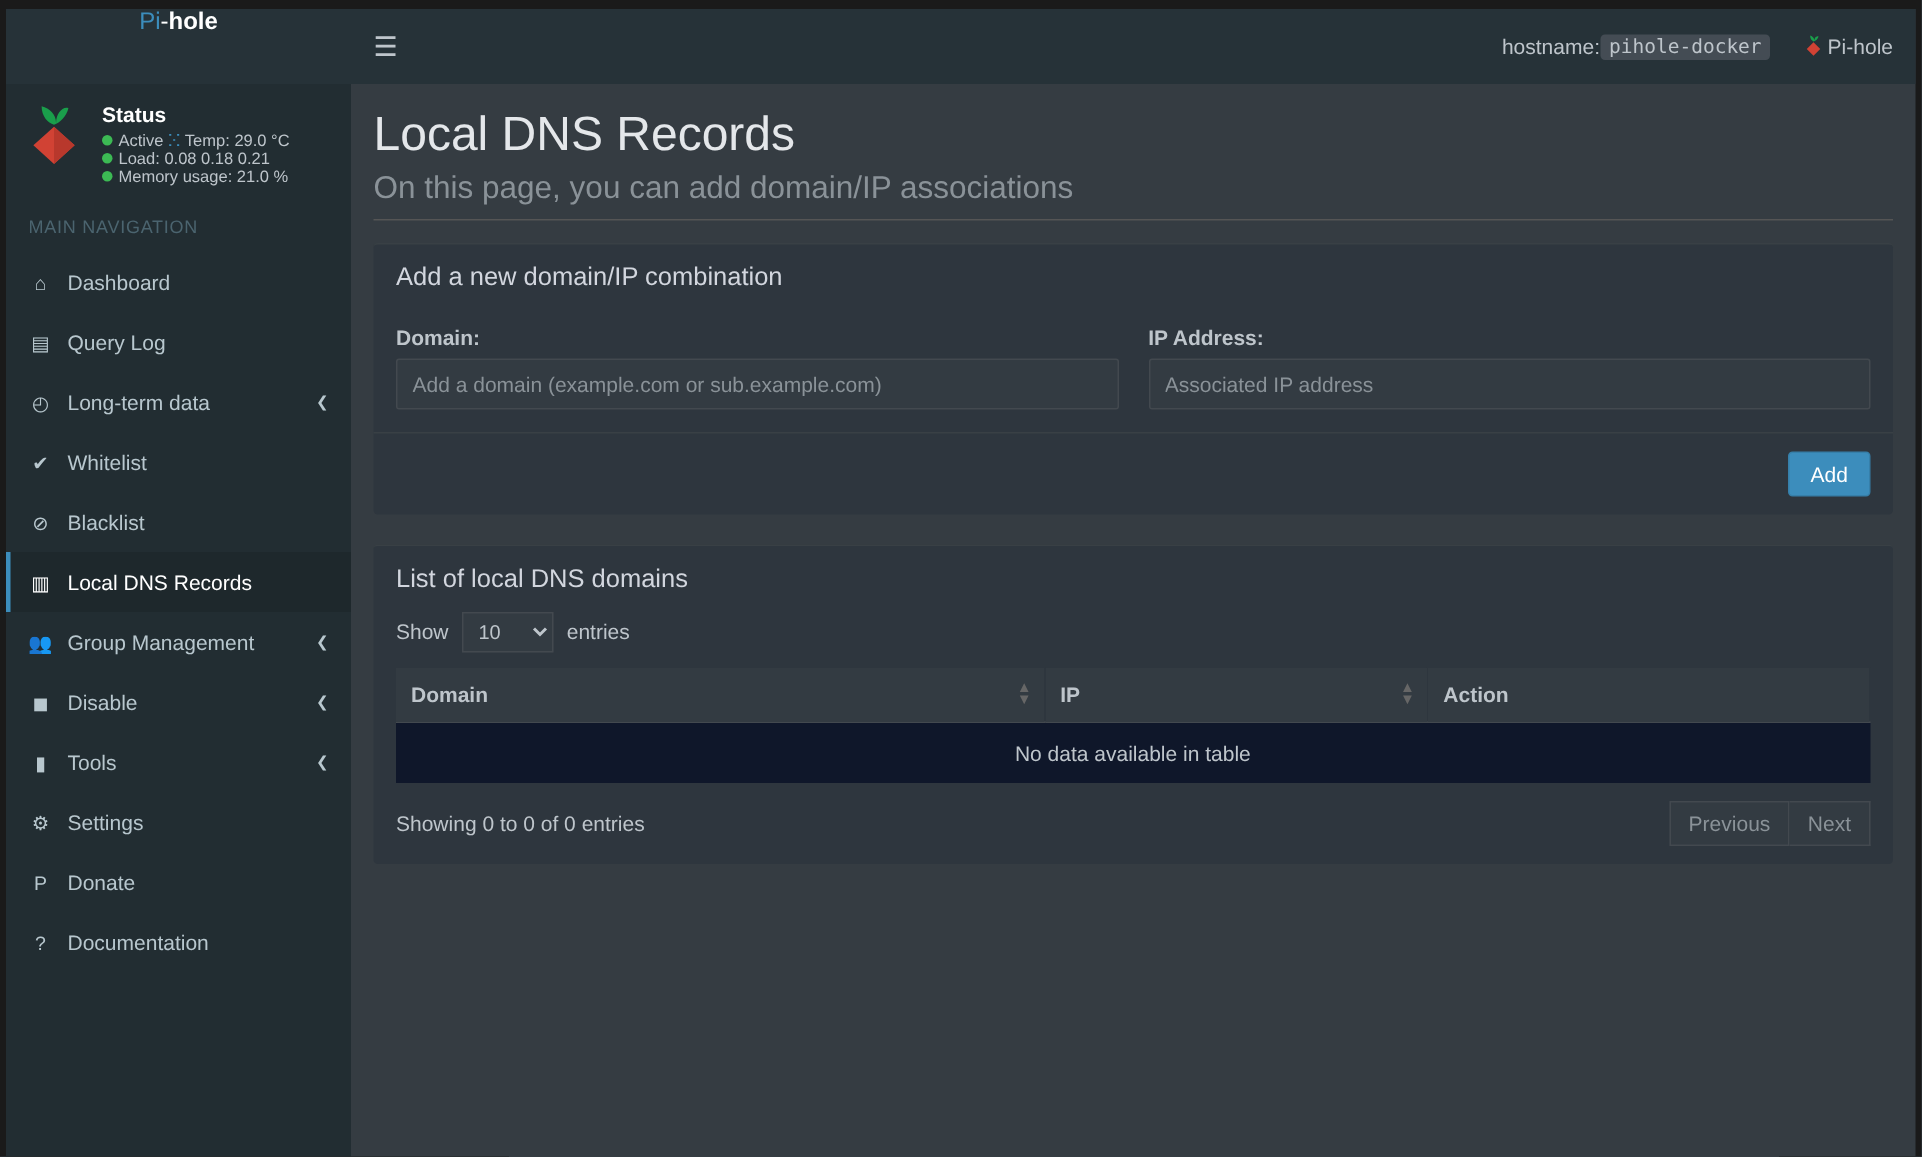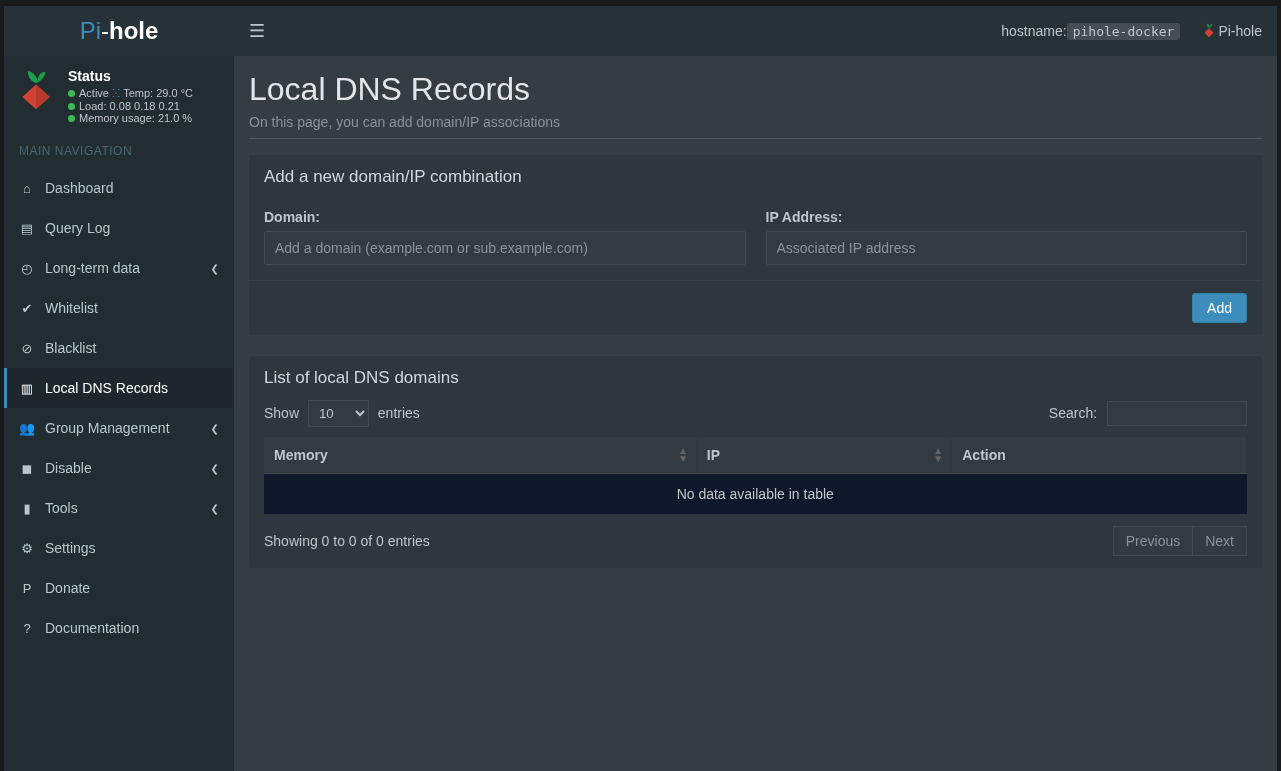--- a/index.html
+++ b/index.html
@@ -20,23 +20,22 @@
     width: 230px;
     background: #222d32;
     display: flex;
     flex-direction: column;
     flex-shrink: 0;
   }
   .logo-block {
     height: 50px;
     background: #263238;
     display: flex;
-    align-items: center;
     justify-content: center;
-    font-size: 24px;
+    font-size: 16px;
     color: #fff;
   }
   .logo-block .pi { color: #3c8dbc; }
   .logo-block .hole { color: #fff; font-weight: 600;}
   .status-panel {
     padding: 12px 10px 10px 10px;
     display: flex;
     gap: 10px;
   }
   .status-panel svg { width: 44px; height: 44px; flex-shrink:0;}
@@ -76,21 +75,21 @@
     padding: 0 15px;
     color:#bec5cb;
   }
   .hamburger { font-size:18px; cursor:pointer;}
   .topbar-right { display:flex; align-items:center; gap:0; font-size:14px;}
   .hostname-box { background:#444c54; padding:1px 6px; border-radius:3px; font-family:monospace; font-size:13px;}
   .topbar-right svg { width:18px; height:18px;}
   .content { padding: 15px; }
   .page-header { color:#fff; border-bottom:1px solid #555; padding-bottom:8px; margin-bottom:15px;}
   .page-header h1 { font-size:32px; font-weight:500; color:#e4e7ea;}
-  .page-header .sub { color:#8a9298; font-size:14px; margin-top:6px;}
+  .page-header .sub { color:#8a9298; font-size:21px; margin-top:6px;}
   .box {
     background:#2e363e;
     border-radius:3px;
     margin-bottom:20px;
     border-top:1px solid #394045;
   }
   .box-header {
     padding:12px 15px;
     color:#d2d6de;
     font-size:17px;
@@ -278,29 +277,25 @@
       </div>
 
       <div class="box">
         <div class="box-header">List of local DNS domains</div>
         <div class="dt-row">
           <div>
             <span>Show</span>
             <select><option>10</option></select>
             <span>entries</span>
           </div>
-          <div>
-            <span>Search:</span>
-            <input style="">
-          </div>
         </div>
         <table>
           <thead>
             <tr>
-              <th style="width:44%"><span>Memory</span><span class="sort">▲<br>▼</span></th>
+              <th style="width:44%"><span>Domain</span><span class="sort">▲<br>▼</span></th>
               <th style="width:26%"><span>IP</span><span class="sort">▲<br>▼</span></th>
               <th><span>Action</span></th>
             </tr>
           </thead>
           <tbody>
             <tr>
                 <td colspan="3" class="empty">No data available in table</td>
               </tr>
           </tbody>
         </table>

